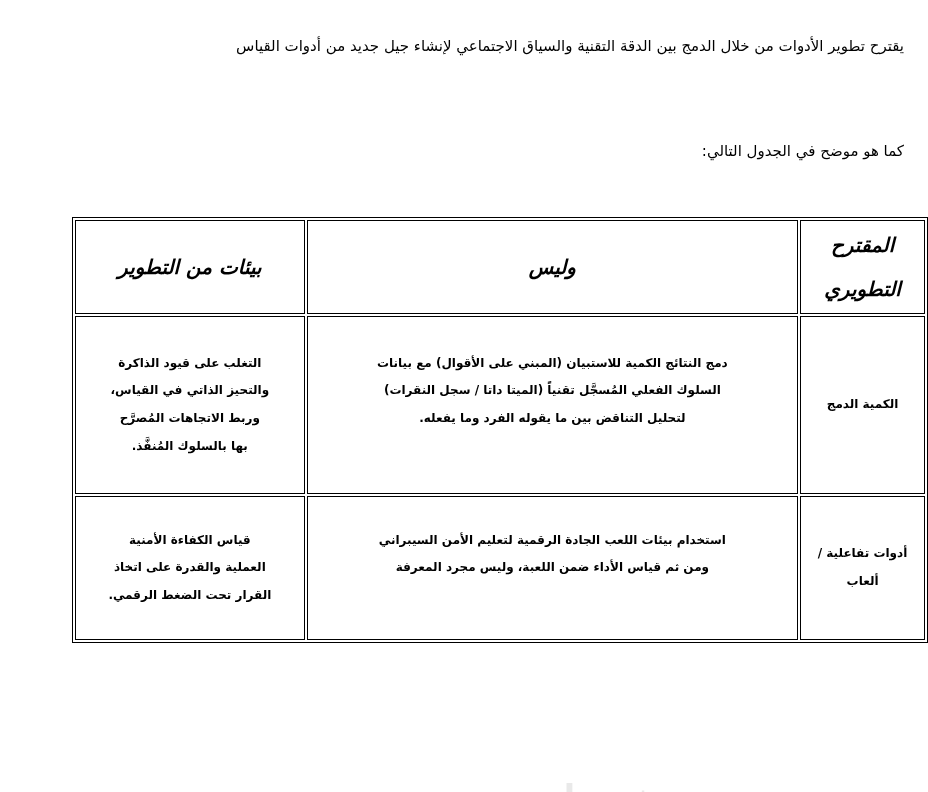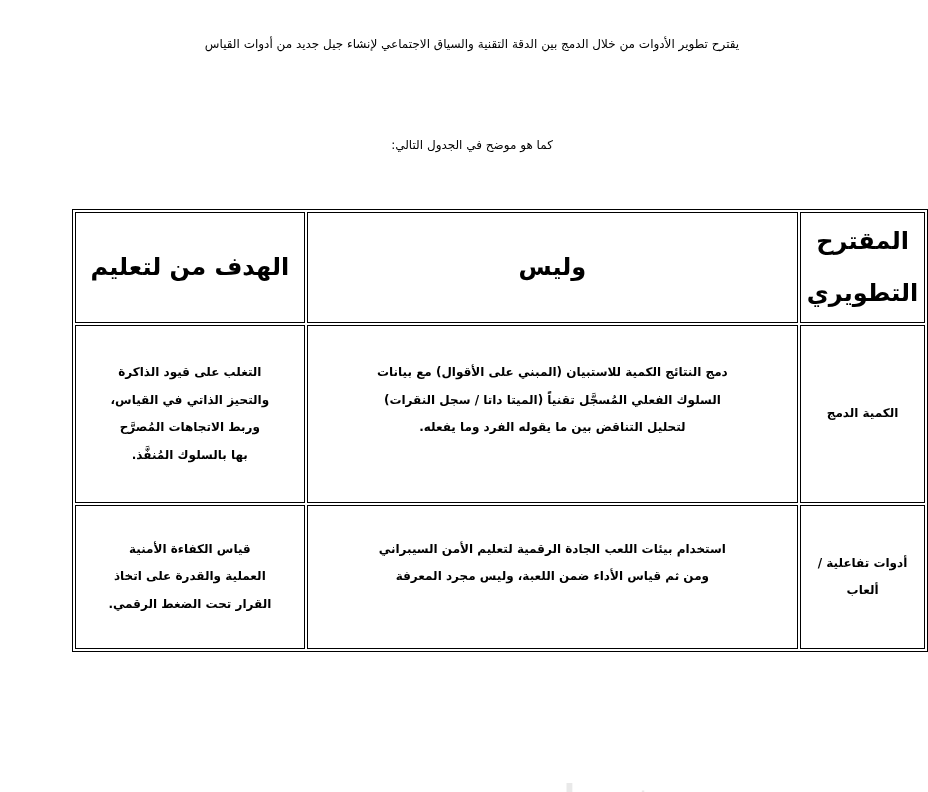--- a/index.html
+++ b/index.html
@@ -2,42 +2,42 @@
 <html lang="ar"><head>
 <meta charset="utf-8">
 <style>
   html,body{margin:0;padding:0;background:#ffffff;}
   body{width:928px;height:792px;overflow:hidden;}
   .doc{
     position:relative;width:928px;height:792px;background:#ffffff;
     font-family:"DejaVu Sans",sans-serif;direction:rtl;color:#000;
   }
   .intro{margin:36px 24px 0 40px;}
-  .intro p{margin:0;text-align:center;font-size:12px;line-height:1.4;font-weight:normal;}
+  .intro p{margin:0;text-align:right;font-size:15px;line-height:1.4;font-weight:normal;}
   .intro p.second{margin-top:84px;}
   table.main{
     margin:55px 0 0 0;
     width:856px;
     border:1px solid #000;
     border-collapse:separate;
     border-spacing:2px;
     background:#ffffff;
   }
   col.c-proposal{width:124px;}
   col.c-desc{width:488px;}
   col.c-goal{width:228px;}
   th,td{
     border:1px solid #000;
     background:#ffffff;
     text-align:center;vertical-align:middle;
     font-weight:bold;font-size:12px;line-height:2.3;
     white-space:pre-line;
     padding:2px 5px;
   }
-  th{font-size:24px;line-height:2.2;}
+  th{font-size:20px;line-height:2.2;font-style:italic;}
   tr.hdr{height:86px;}
   tr.r1{height:178px;}
   tr.r2{height:120px;}
   .watermark{
     position:absolute;pointer-events:none;z-index:5;
     font-weight:bold;text-align:center;
     color:#d7d7d7;mix-blend-mode:darken;
   }
   .wm-main{left:408px;top:741px;width:370px;font-size:33px;opacity:.55;letter-spacing:3px;}
 </style>
@@ -55,21 +55,21 @@
     <colgroup>
       <col class="c-proposal">
       <col class="c-desc">
       <col class="c-goal">
     </colgroup>
     <tbody>
       <tr class="hdr">
         <th>المقترح
 التطويري</th>
         <th>وليس</th>
-        <th>الهدف من لتعليم</th>
+        <th>بيئات من التطوير</th>
       </tr>
       <tr class="r1">
         <td>الكمية الدمج</td>
         <td>
           <div class="desc-ar">دمج النتائج الكمية للاستبيان (المبني على الأقوال) مع بيانات
 السلوك الفعلي المُسجَّل تقنياً (الميتا داتا / سجل النقرات)
 لتحليل التناقض بين ما يقوله الفرد وما يفعله.</div>
           
         </td>
         <td>التغلب على قيود الذاكرة

